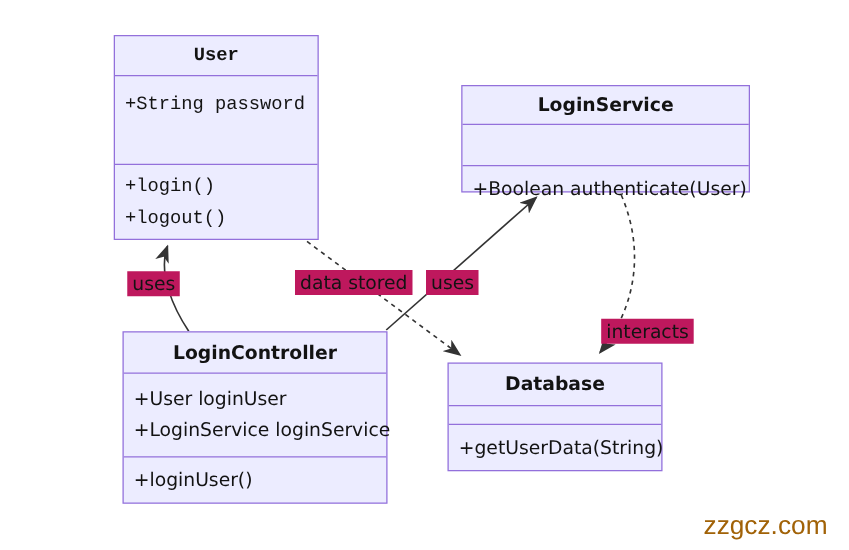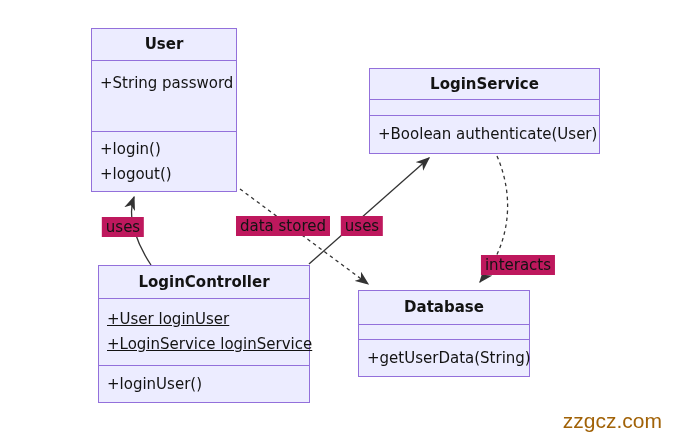--- a/index.html
+++ b/index.html
@@ -29,33 +29,33 @@
     border-top:1px solid #9370db;
     box-sizing:border-box;
   }
   .member{
     height:25px;line-height:25px;
     padding-left:8px;
     white-space:nowrap;
   }
 
   
-  #box-user{left:91px;top:28px;width:146px;height:164px;}
+  #box-user{left:91px;top:28px;width:164px;height:164px;font-family:Liberation Mono, monospace;}
   #box-user .uml-title{height:31px;line-height:31px;}
   #box-user .attrs{height:71px;padding-top:10px;}
   #box-user .methods{height:60px;padding-top:5px;}
 
   #box-loginservice{left:369px;top:68px;width:231px;height:86px;}
   #box-loginservice .uml-title{height:30px;line-height:30px;}
   #box-loginservice .attrs{height:16px;}
-  #box-loginservice .methods{height:37px;padding-top:6px;}
+  #box-loginservice .methods{height:37px;padding-top:6px;margin-top:17px;}
 
   #box-logincontroller{left:98px;top:265px;width:212px;height:138px;}
   #box-logincontroller .uml-title{height:32px;line-height:32px;}
-  #box-logincontroller .attrs{height:67px;padding-top:8px;text-decoration:underline;}
+  #box-logincontroller .attrs{height:67px;padding-top:8px;}
   #box-logincontroller .methods{height:37px;padding-top:6px;}
 
   #box-database{left:358px;top:290px;width:172px;height:87px;}
   #box-database .uml-title{height:33px;line-height:33px;}
   #box-database .attrs{height:15px;}
   #box-database .methods{height:37px;padding-top:6px;}
 
   .edge-label{
     position:absolute;
     transform:translate(-50%,-50%);

